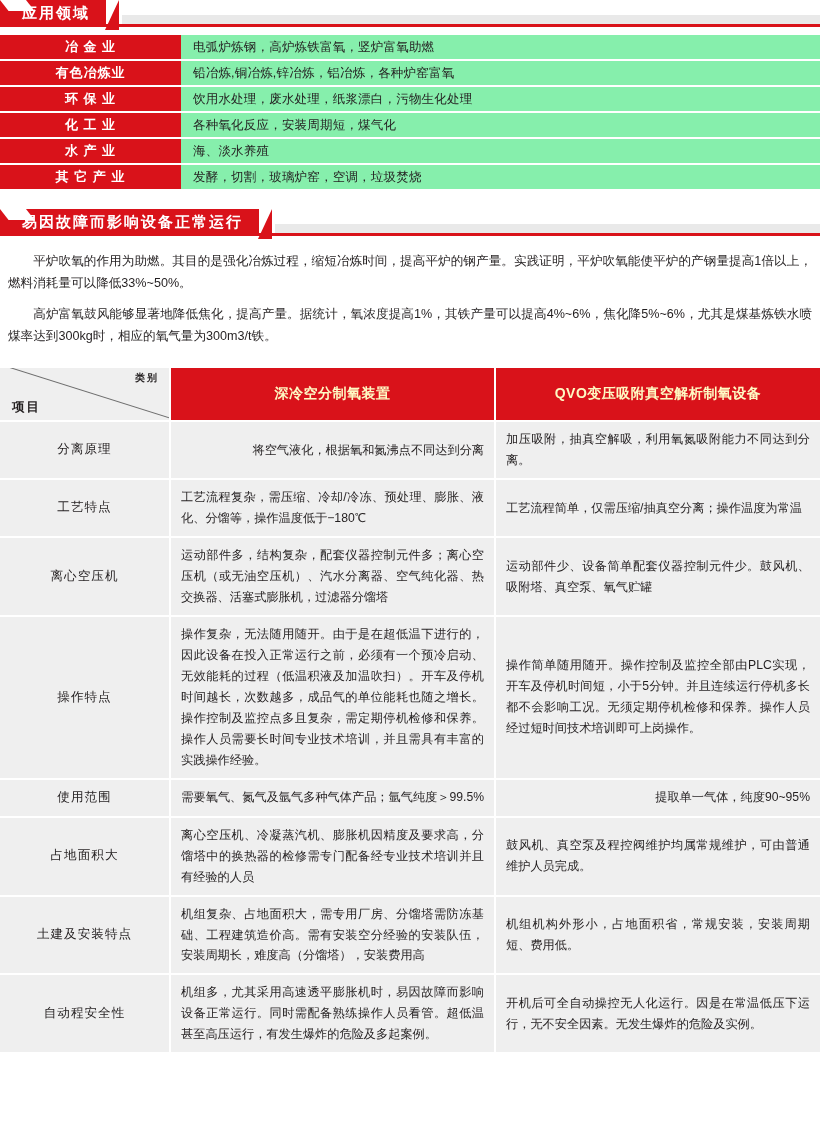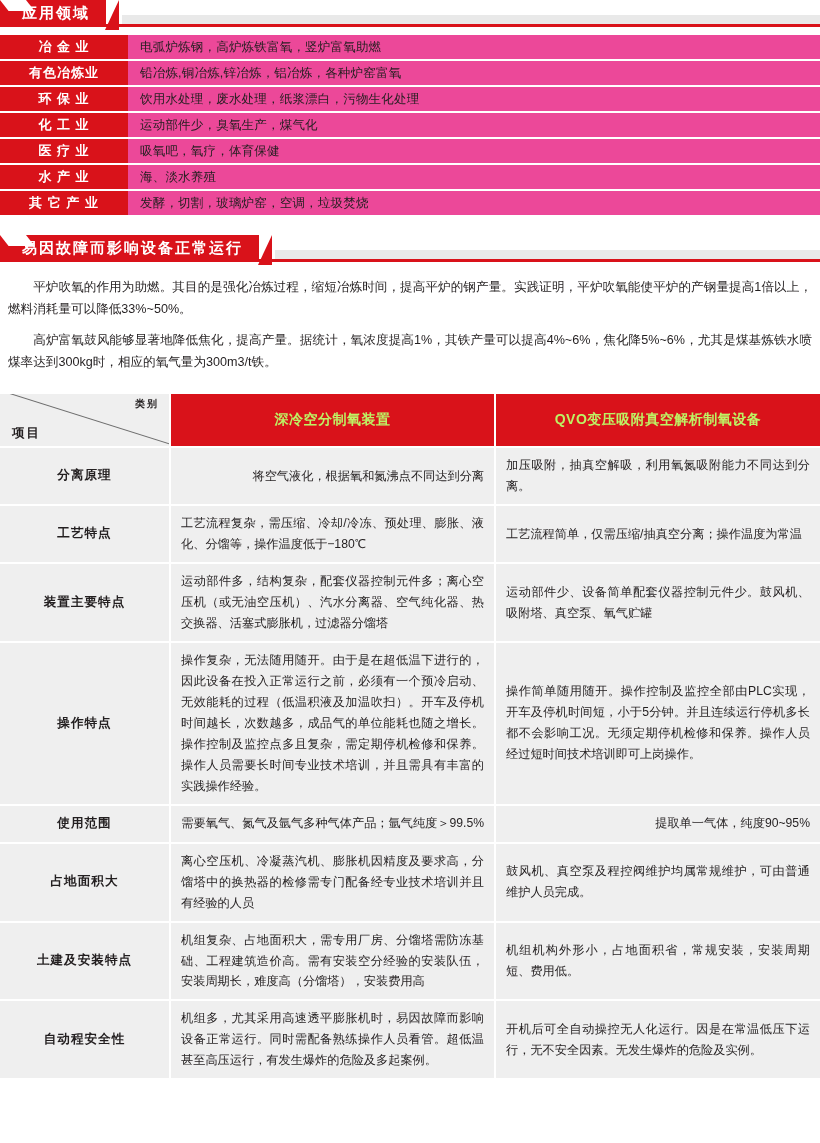--- a/index.html
+++ b/index.html
@@ -71,32 +71,32 @@
   }
 
   
   .app-table {
     width: 100%;
     border-collapse: collapse;
     margin: 0 0 18px 0;
   }
   .app-table tr { height: 25px; }
   .app-table td.cat {
-    width: 128px;
+    width: 181px;
     background: #d9121a;
     color: #ffffff;
     font-size: 13px;
     font-weight: bold;
     text-align: center;
     letter-spacing: 1px;
     border-bottom: 2px solid #ffffff;
     padding: 3px 6px;
   }
   .app-table td.val {
-    background: #ec4899;
+    background: #86efac;
     font-size: 12.5px;
     color: #231f20;
     padding: 3px 12px;
     border-bottom: 2px solid #ffffff;
     letter-spacing: 0.2px;
   }
 
   
   .prose { padding: 6px 8px 12px 8px; }
   .prose p {
@@ -150,21 +150,21 @@
   .diag-bottom {
     position: absolute;
     bottom: 4px; left: 12px;
     font-size: 12.5px;
     font-weight: bold;
     color: #231f20;
     letter-spacing: 2px;
   }
   .cmp th.hdr-red {
     background: #d9121a;
-    color: #bef264;
+    color: #fef9c3;
     font-size: 14px;
     font-weight: bold;
     letter-spacing: 0.5px;
     height: 52px;
     border-right: 2px solid #ffffff;
     border-bottom: 2px solid #ffffff;
     text-align: center;
     padding: 4px 8px;
   }
   .cmp th.hdr-red.last { border-right: none; }
@@ -177,21 +177,20 @@
     line-height: 1.72;
     color: #231f20;
     padding: 7px 10px;
     vertical-align: middle;
   }
   .cmp td.rowhdr {
     text-align: center;
     font-size: 12.6px;
     letter-spacing: 1px;
     padding: 7px 4px;
-    font-weight: bold;
   }
   .cmp td.ctr { text-align: right; }
   .cmp td.last { border-right: none; }
   .cmp td.just { text-align: justify; }
 </style>
 </head>
 <body>
 
 <div class="page">
 
@@ -213,25 +212,21 @@
       <tr>
         <td class="cat">有色冶炼业</td>
         <td class="val">铅冶炼,铜冶炼,锌冶炼，铝冶炼，各种炉窑富氧</td>
       </tr>
       <tr>
         <td class="cat">环 保 业</td>
         <td class="val">饮用水处理，废水处理，纸浆漂白，污物生化处理</td>
       </tr>
       <tr>
         <td class="cat">化 工 业</td>
-        <td class="val">运动部件少，臭氧生产，煤气化</td>
-      </tr>
-      <tr>
-        <td class="cat">医 疗 业</td>
-        <td class="val">吸氧吧，氧疗，体育保健</td>
+        <td class="val">各种氧化反应，安装周期短，煤气化</td>
       </tr>
       <tr>
         <td class="cat">水 产 业</td>
         <td class="val">海、淡水养殖</td>
       </tr>
       <tr>
         <td class="cat">其 它 产 业</td>
         <td class="val">发酵，切割，玻璃炉窑，空调，垃圾焚烧</td>
       </tr>
     </tbody>
@@ -278,21 +273,21 @@
         <td class="just last">加压吸附，抽真空解吸，利用氧氮吸附能力不同达到分离。</td>
       </tr>
 
       <tr>
         <td class="rowhdr">工艺特点</td>
         <td class="just">工艺流程复杂，需压缩、冷却/冷冻、预处理、膨胀、液化、分馏等，操作温度低于−180℃</td>
         <td class="just last">工艺流程简单，仅需压缩/抽真空分离；操作温度为常温</td>
       </tr>
 
       <tr>
-        <td class="rowhdr">装置主要特点</td>
+        <td class="rowhdr">离心空压机</td>
         <td class="just">运动部件多，结构复杂，配套仪器控制元件多；离心空压机（或无油空压机）、汽水分离器、空气纯化器、热交换器、活塞式膨胀机，过滤器分馏塔</td>
         <td class="just last">运动部件少、设备简单配套仪器控制元件少。鼓风机、吸附塔、真空泵、氧气贮罐</td>
       </tr>
 
       <tr>
         <td class="rowhdr">操作特点</td>
         <td class="just">操作复杂，无法随用随开。由于是在超低温下进行的，因此设备在投入正常运行之前，必须有一个预冷启动、无效能耗的过程（低温积液及加温吹扫）。开车及停机时间越长，次数越多，成品气的单位能耗也随之增长。操作控制及监控点多且复杂，需定期停机检修和保养。操作人员需要长时间专业技术培训，并且需具有丰富的实践操作经验。</td>
         <td class="just last">操作简单随用随开。操作控制及监控全部由PLC实现，开车及停机时间短，小于5分钟。并且连续运行停机多长都不会影响工况。无须定期停机检修和保养。操作人员经过短时间技术培训即可上岗操作。</td>
       </tr>
 

